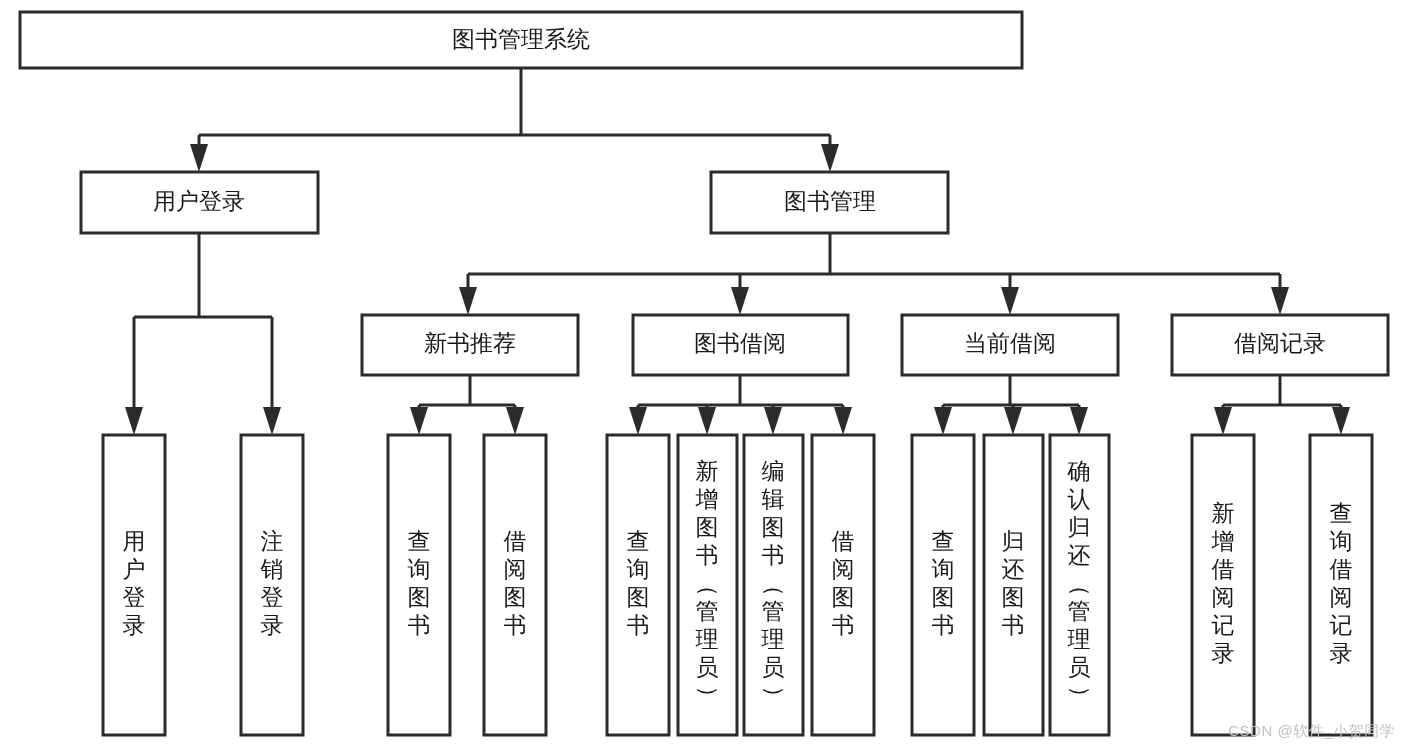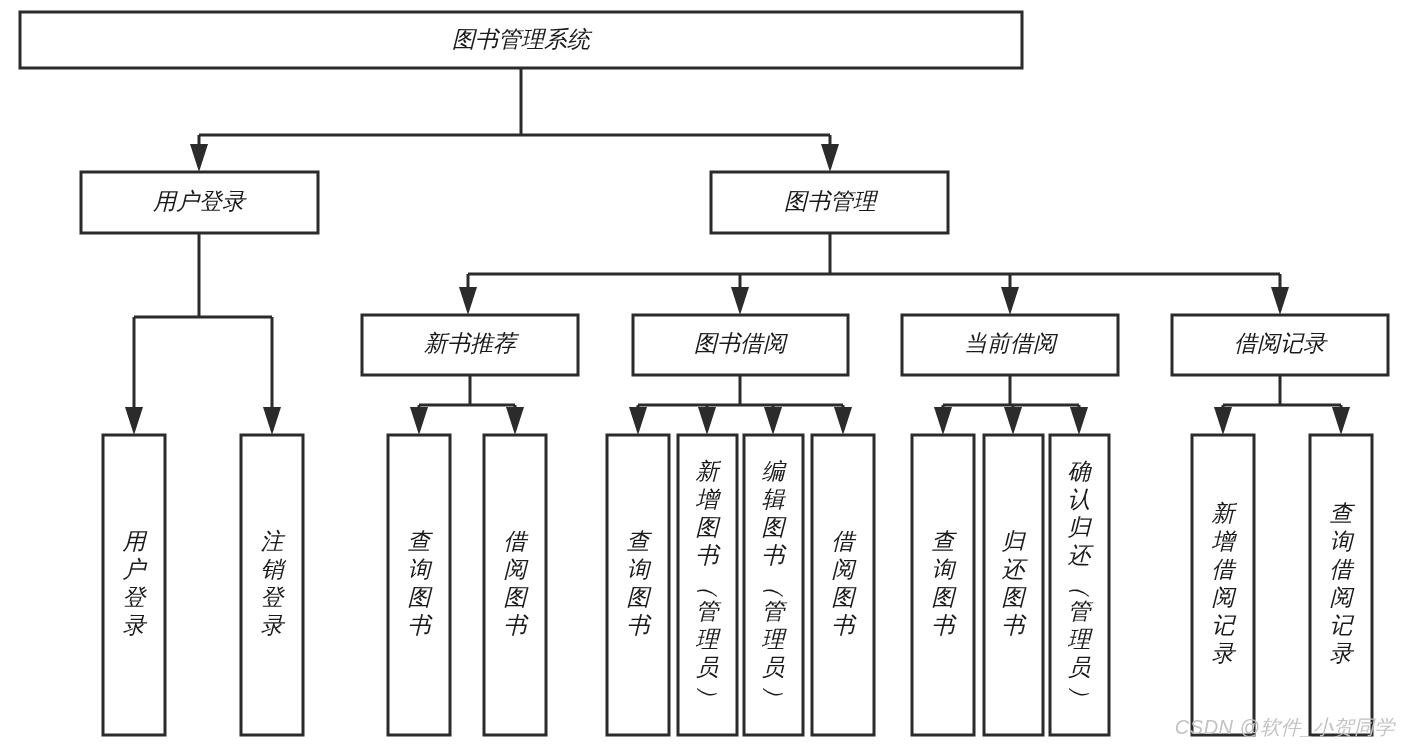--- a/index.html
+++ b/index.html
@@ -11,21 +11,20 @@
     width: 1405px;
     height: 747px;
     font-family: "Liberation Sans", "DejaVu Sans", sans-serif;
     position: relative;
     overflow: hidden;
   }
   #diagram-root {
     position: relative;
     width: 1405px;
     height: 747px;
-    font-style: italic;
   }
   svg.canvas {
     position: absolute;
     top: 0;
     left: 0;
     width: 1405px;
     height: 747px;
   }
   .node-box {
     fill: #ffffff;
@@ -54,21 +53,21 @@
     font-family: "Liberation Sans", "DejaVu Sans", sans-serif;
     font-size: 23px;
     fill: #1a1a1a;
     text-anchor: middle;
   }
   .watermark {
     position: absolute;
     right: 10px;
     bottom: 6px;
     font-family: "Liberation Sans", "DejaVu Sans", sans-serif;
-    font-size: 20px;
+    font-size: 15px;
     color: #c2c2c2;
     white-space: nowrap;
     letter-spacing: 0.5px;
     user-select: none;
   }
 </style>
 </head>
 <body>
 
 <div id="diagram-root">

